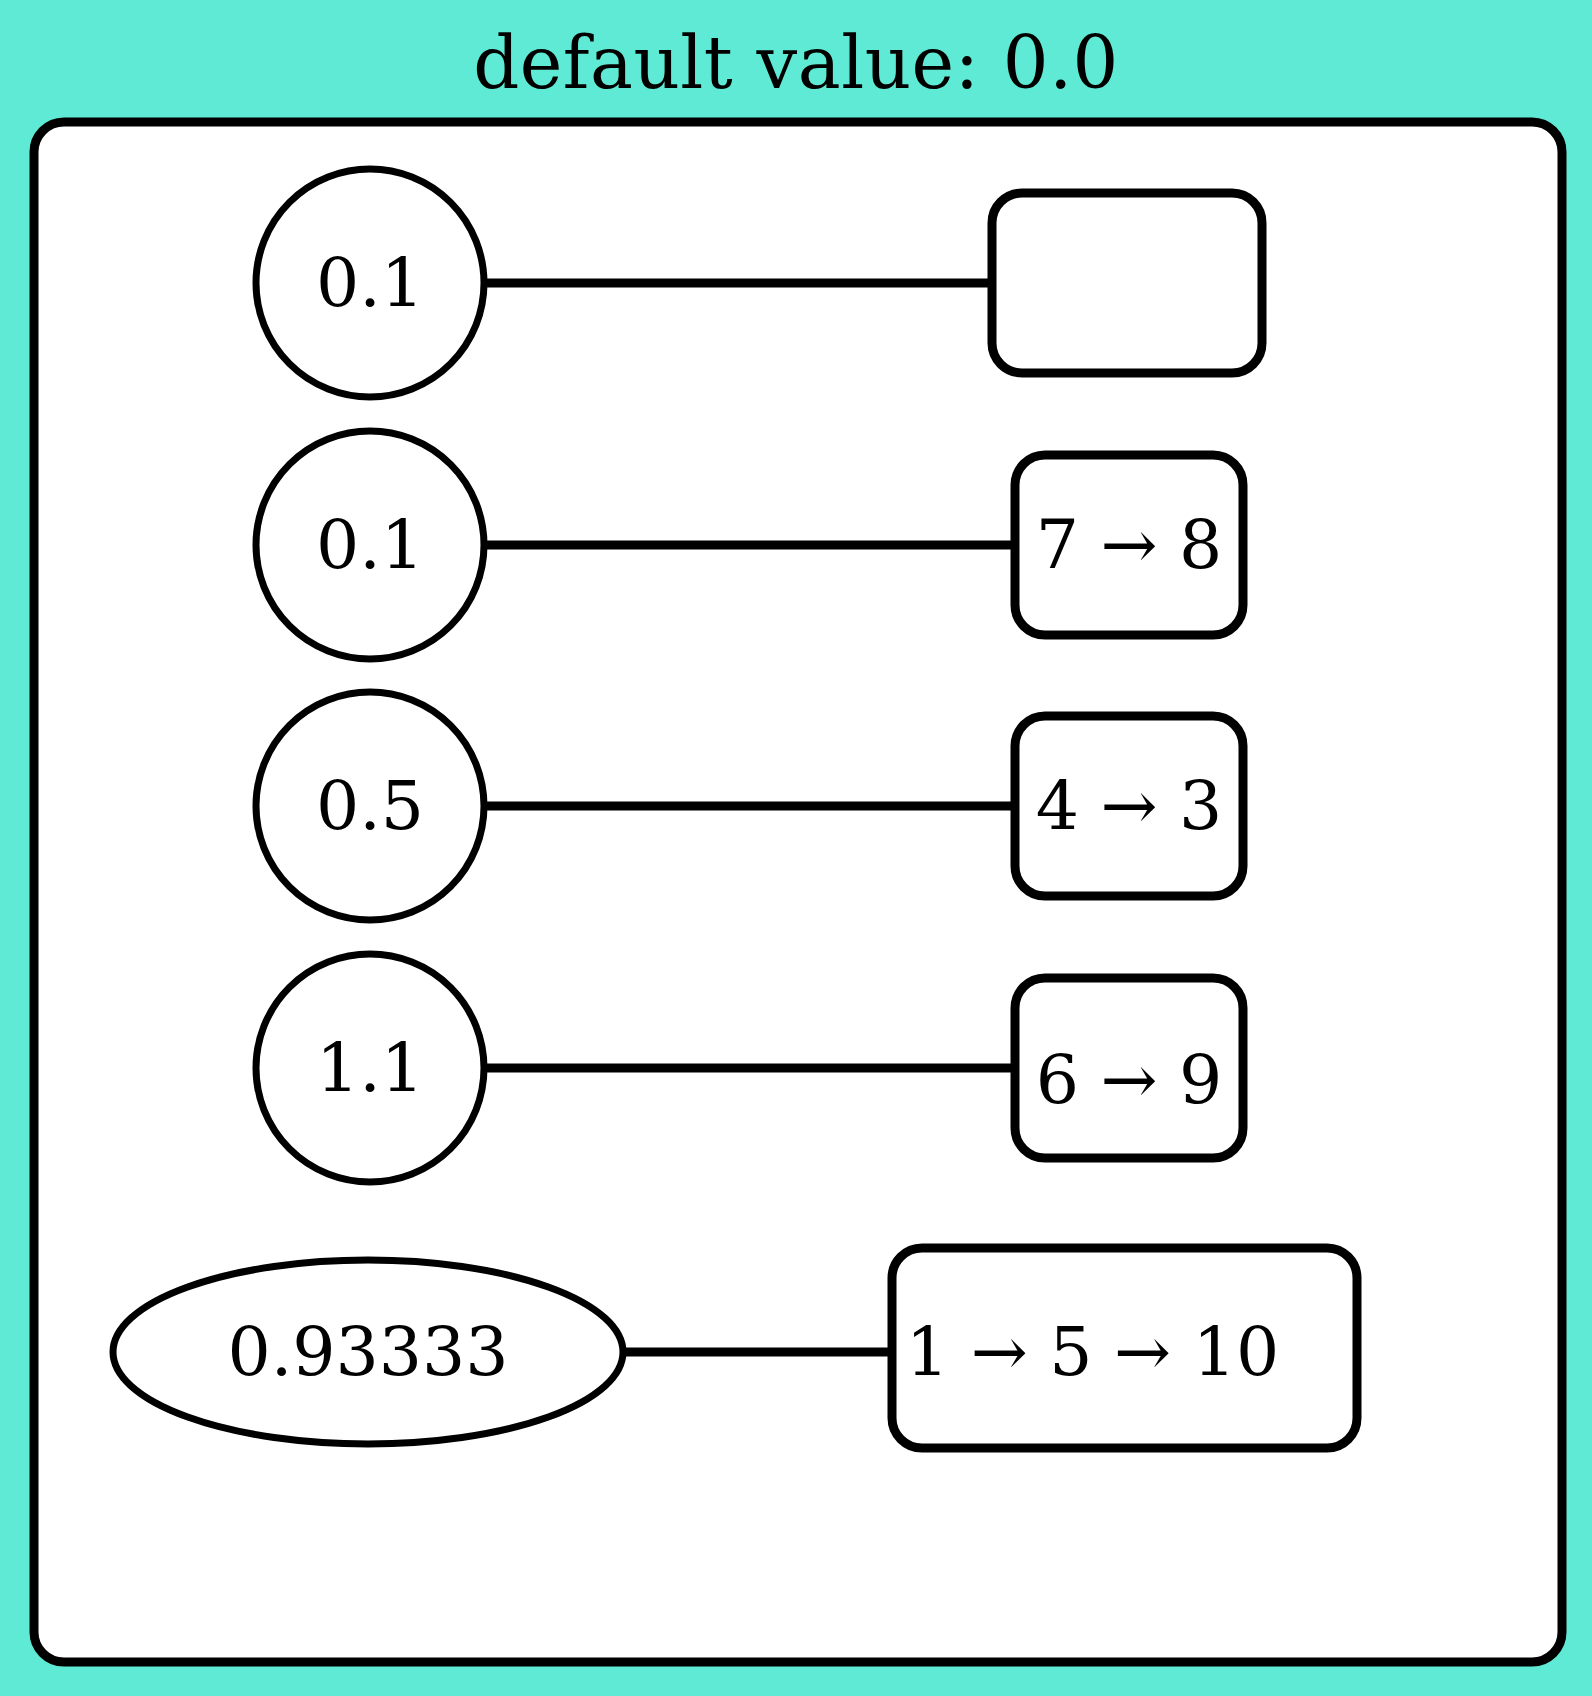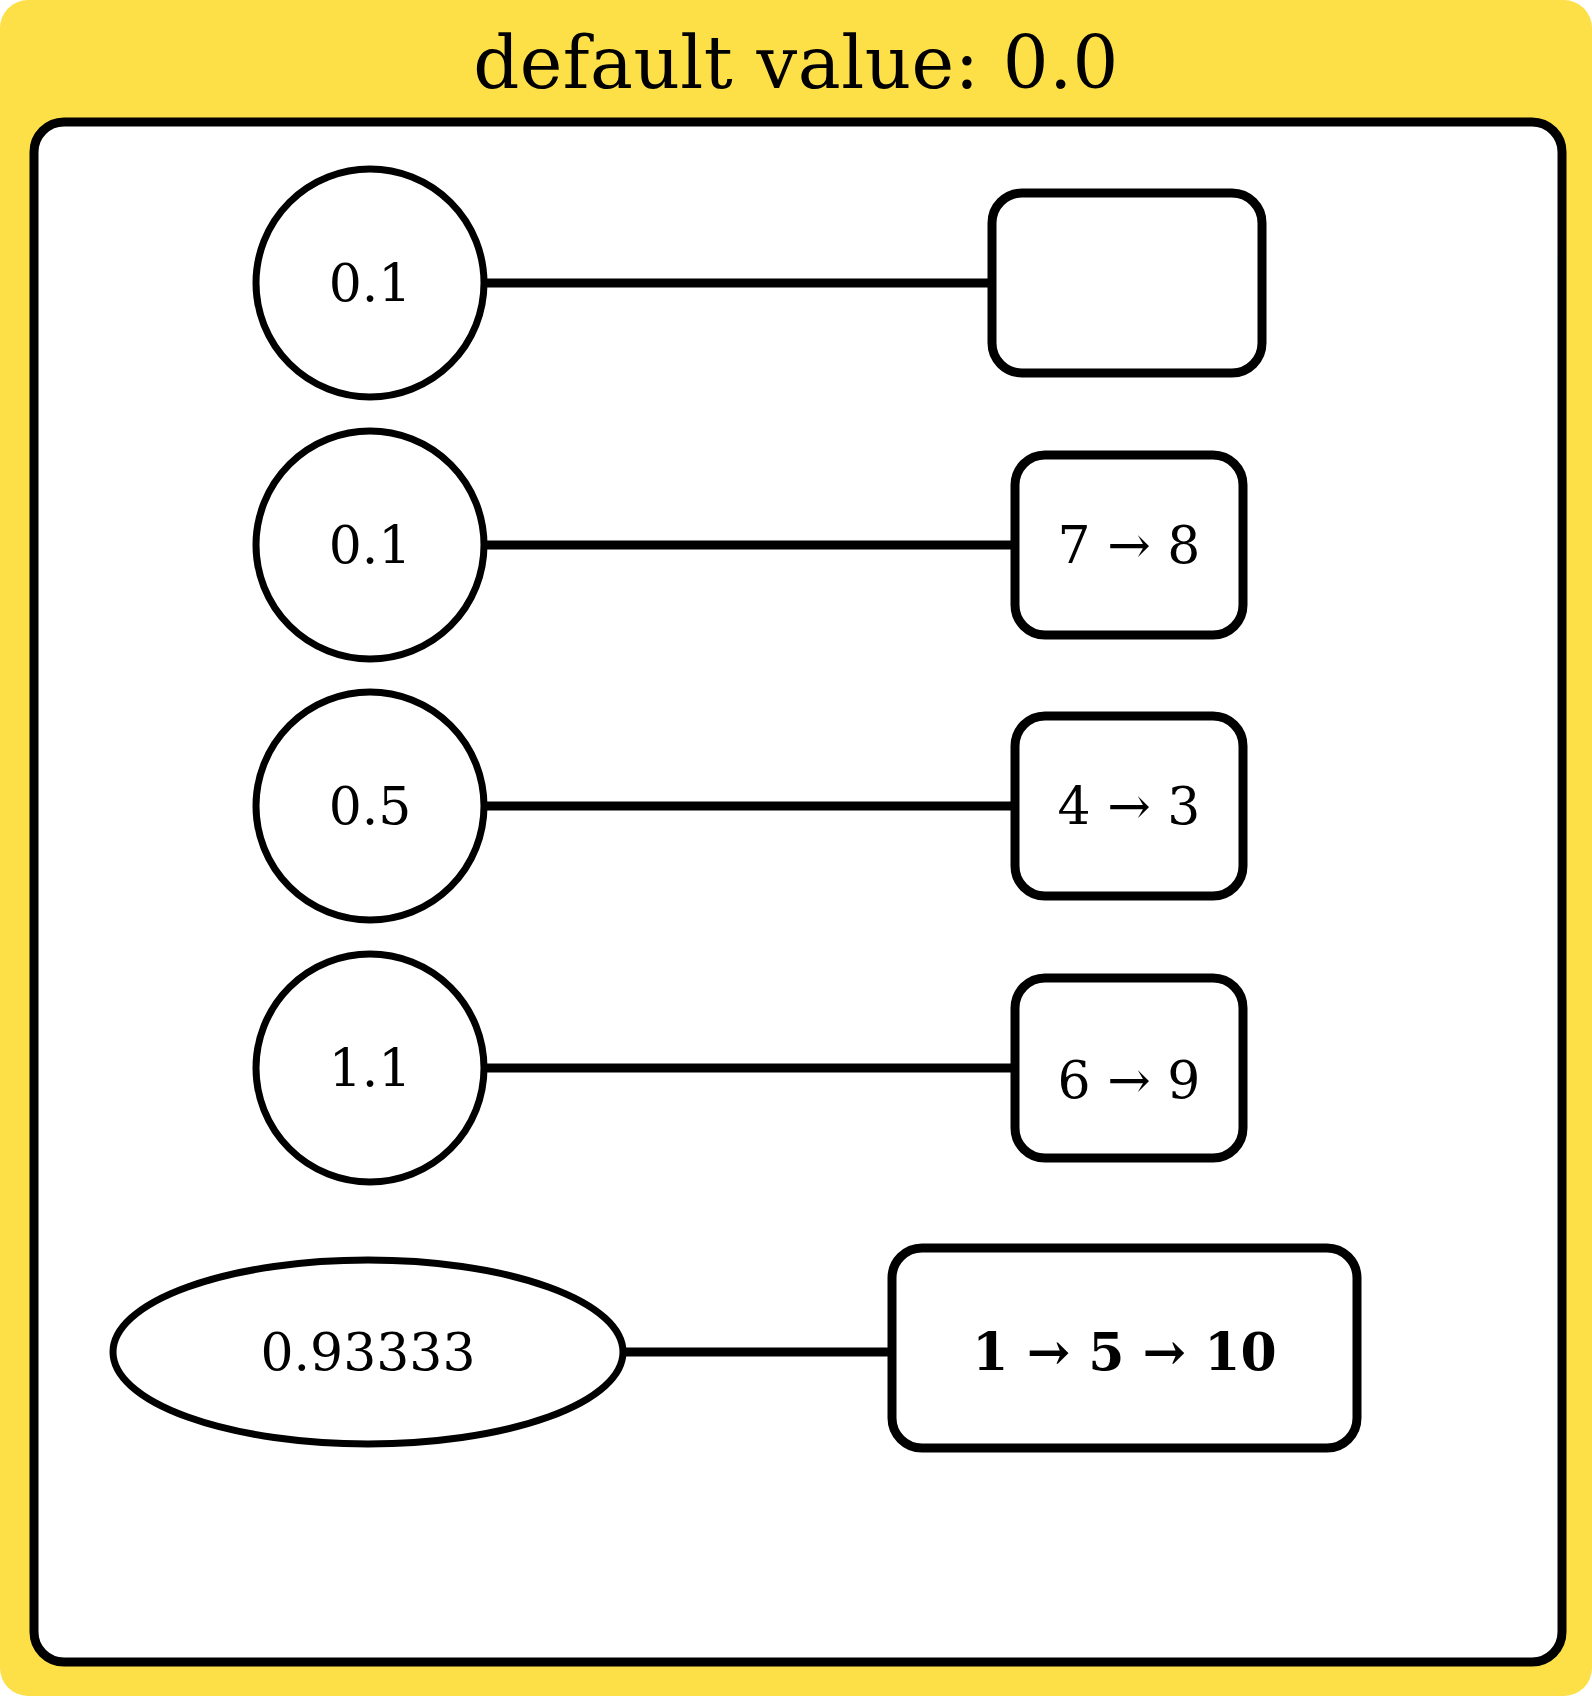--- a/index.html
+++ b/index.html
@@ -4,24 +4,23 @@
 <style>
   html, body {
     margin: 0;
     padding: 0;
     background: #ffffff;
   }
   #page {
     position: relative;
     width: 1592px;
     height: 1696px;
-    background: #fde047;
+    background: #5eead4;
     font-family: "DejaVu Serif", "Liberation Serif", serif;
     overflow: hidden;
-    border-radius: 28px;
   }
   #title {
     position: absolute;
     left: 0;
     top: 18px;
     width: 1592px;
     text-align: center;
     font-size: 72px;
     line-height: 90px;
     color: #000000;
@@ -29,21 +28,21 @@
     white-space: pre;
   }
   #canvas {
     position: absolute;
     left: 0;
     top: 0;
   }
   .node-label {
     position: absolute;
     color: #000000;
-    font-size: 52px;
+    font-size: 68px;
     line-height: 68px;
     text-align: center;
     white-space: pre;
     pointer-events: none;
     display: flex;
     align-items: center;
     justify-content: center;
   }
 </style>
 </head>
@@ -83,15 +82,15 @@
   <div class="node-label" style="left:256px; top:511px; width:228px; height:68px;">0.1</div>
   <div class="node-label" style="left:1015px; top:511px; width:228px; height:68px;">7 → 8</div>
 
   <div class="node-label" style="left:256px; top:772px; width:228px; height:68px;">0.5</div>
   <div class="node-label" style="left:1015px; top:772px; width:228px; height:68px;">4 → 3</div>
 
   <div class="node-label" style="left:256px; top:1034px; width:228px; height:68px;">1.1</div>
   <div class="node-label" style="left:1015px; top:1034px; width:228px; height:68px;margin-top:12px;">6 → 9</div>
 
   <div class="node-label" style="left:113px; top:1318px; width:510px; height:68px;">0.93333</div>
-  <div class="node-label" style="left:892px; top:1318px; width:465px; height:68px;font-weight:bold;">1 → 5 → 10</div>
+  <div class="node-label" style="left:860px; top:1318px; width:465px; height:68px;">1 → 5 → 10</div>
 
 </div>
 
 </body></html>

